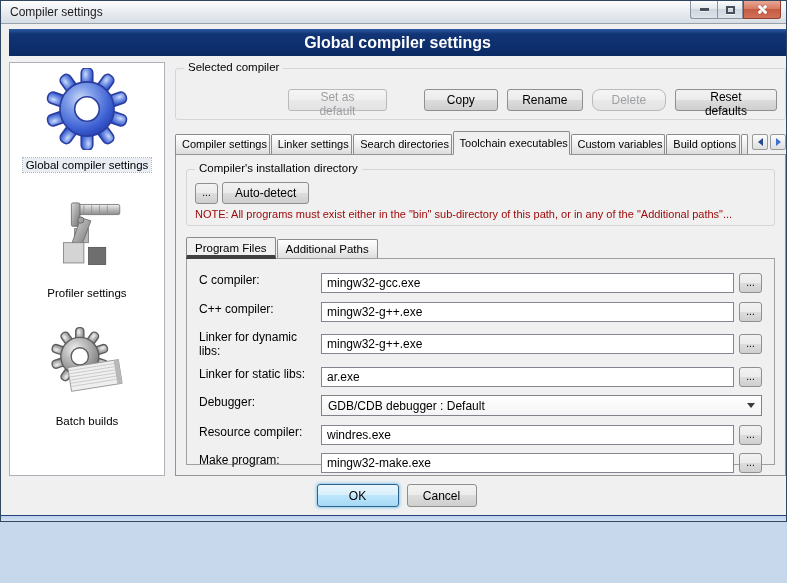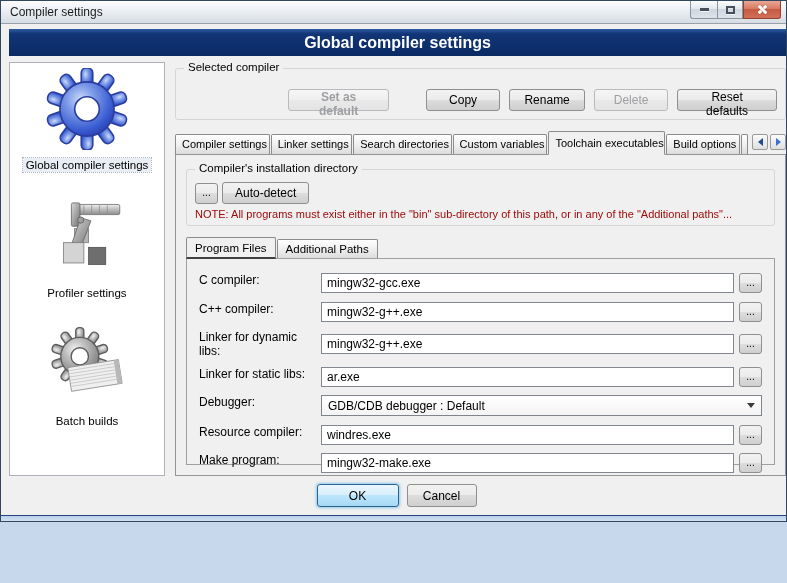--- a/index.html
+++ b/index.html
@@ -97,21 +97,21 @@
   .btn {
     height:22px; padding:0 12px; font-size:12px; font-family:"Liberation Sans",sans-serif;
     border:1px solid #8e8f8f; border-radius:3px;
     background:linear-gradient(#f2f2f2,#ebebeb 49%,#dddddd 50%,#cfcfcf);
     color:#000; cursor:default;
   }
   .btn.disabled {
     border-color:#b8babd; color:#9d9fa2;
     background:linear-gradient(#f5f5f5,#efefef 49%,#e9e9e9 50%,#e4e4e4);
   }
-  .btn.lead { margin-left:104px; min-width:96px;font-weight:bold; }
+  .btn.lead { margin-left:104px; min-width:96px; }
   .btn.gap { margin-left:28px; }
   .btn.push-right { margin-left:auto; min-width:90px; }
 
   
   .tabs { flex:none; display:flex; align-items:flex-end; height:24px; margin-top:10px; position:relative; z-index:2; white-space:nowrap; }
   .tab {
     height:20px; line-height:19px; padding:0 6px; font-size:11px;
     border:1px solid #8b8b8b; border-bottom:none; border-radius:2px 2px 0 0;
     background:linear-gradient(#ffffff,#eeeeee 55%,#dcdcdc);
     margin-right:1px; cursor:default; overflow:hidden;
@@ -153,21 +153,21 @@
   .autodetect-btn { flex:none; height:22px; }
   .note { margin-top:4px; font-size:11px; color:#a00b0b; white-space:nowrap; overflow:hidden; }
 
   
   .subtabs { flex:none; display:flex; align-items:flex-end; height:22px; margin-top:10px; position:relative; z-index:2; }
   .subtab {
     height:19px; line-height:18px; padding:0 8px; font-size:11.5px;
     border:1px solid #8b8b8b; border-bottom:none; border-radius:2px 2px 0 0;
     background:linear-gradient(#ffffff,#eeeeee 55%,#dcdcdc); margin-right:1px; cursor:default;
   }
-  .subtab.active { height:22px; line-height:21px; background:#f0f0f0; margin-bottom:-1px; z-index:3; position:relative; border-bottom:2px solid #404040; }
+  .subtab.active { height:22px; line-height:21px; background:#f0f0f0; margin-bottom:-1px; z-index:3; position:relative; border-bottom:4px solid #404040; }
 
   .subpage {
     flex:1; min-height:0;
     border:1px solid #a0a0a0; background:#f0f0f0;
     padding:14px 12px 8px 12px;
     display:flex; flex-direction:column;
   }
   .frow { display:flex; margin-bottom:8.5px; flex:none; }
   .flabel { flex:none; width:122px; font-size:12px; }
   .ffield { flex:1; min-width:0; display:flex; align-items:center; }
@@ -327,31 +327,31 @@
       </div>
 
       <div class="main">
 
         <div class="group sc-group">
           <span class="group-label">Selected compiler</span>
           <div class="btnrow">
             <button class="btn disabled lead">Set as default</button>
             <button class="btn gap" style="min-width:74px;">Copy</button>
             <button class="btn" style="min-width:76px;">Rename</button>
-            <button class="btn disabled" style="min-width:74px;">Delete</button>
+            <button class="btn disabled" style="min-width:74px;border-radius:8px;">Delete</button>
             <button class="btn push-right">Reset defaults</button>
           </div>
         </div>
 
         <div class="tabs">
           <span class="tab">Compiler settings</span>
           <span class="tab">Linker settings</span>
           <span class="tab">Search directories</span>
+          <span class="tab active">Toolchain executables</span>
           <span class="tab">Custom variables</span>
-          <span class="tab active">Toolchain executables</span>
           <span class="tab">Build options</span>
           <span class="tab stub"></span>
           <span class="tab-arrows">
             <span class="arrow-btn">
                 <span class="tri-left"></span>
               </span>
             <span class="arrow-btn">
                 <span class="tri-right"></span>
               </span>
           </span>

